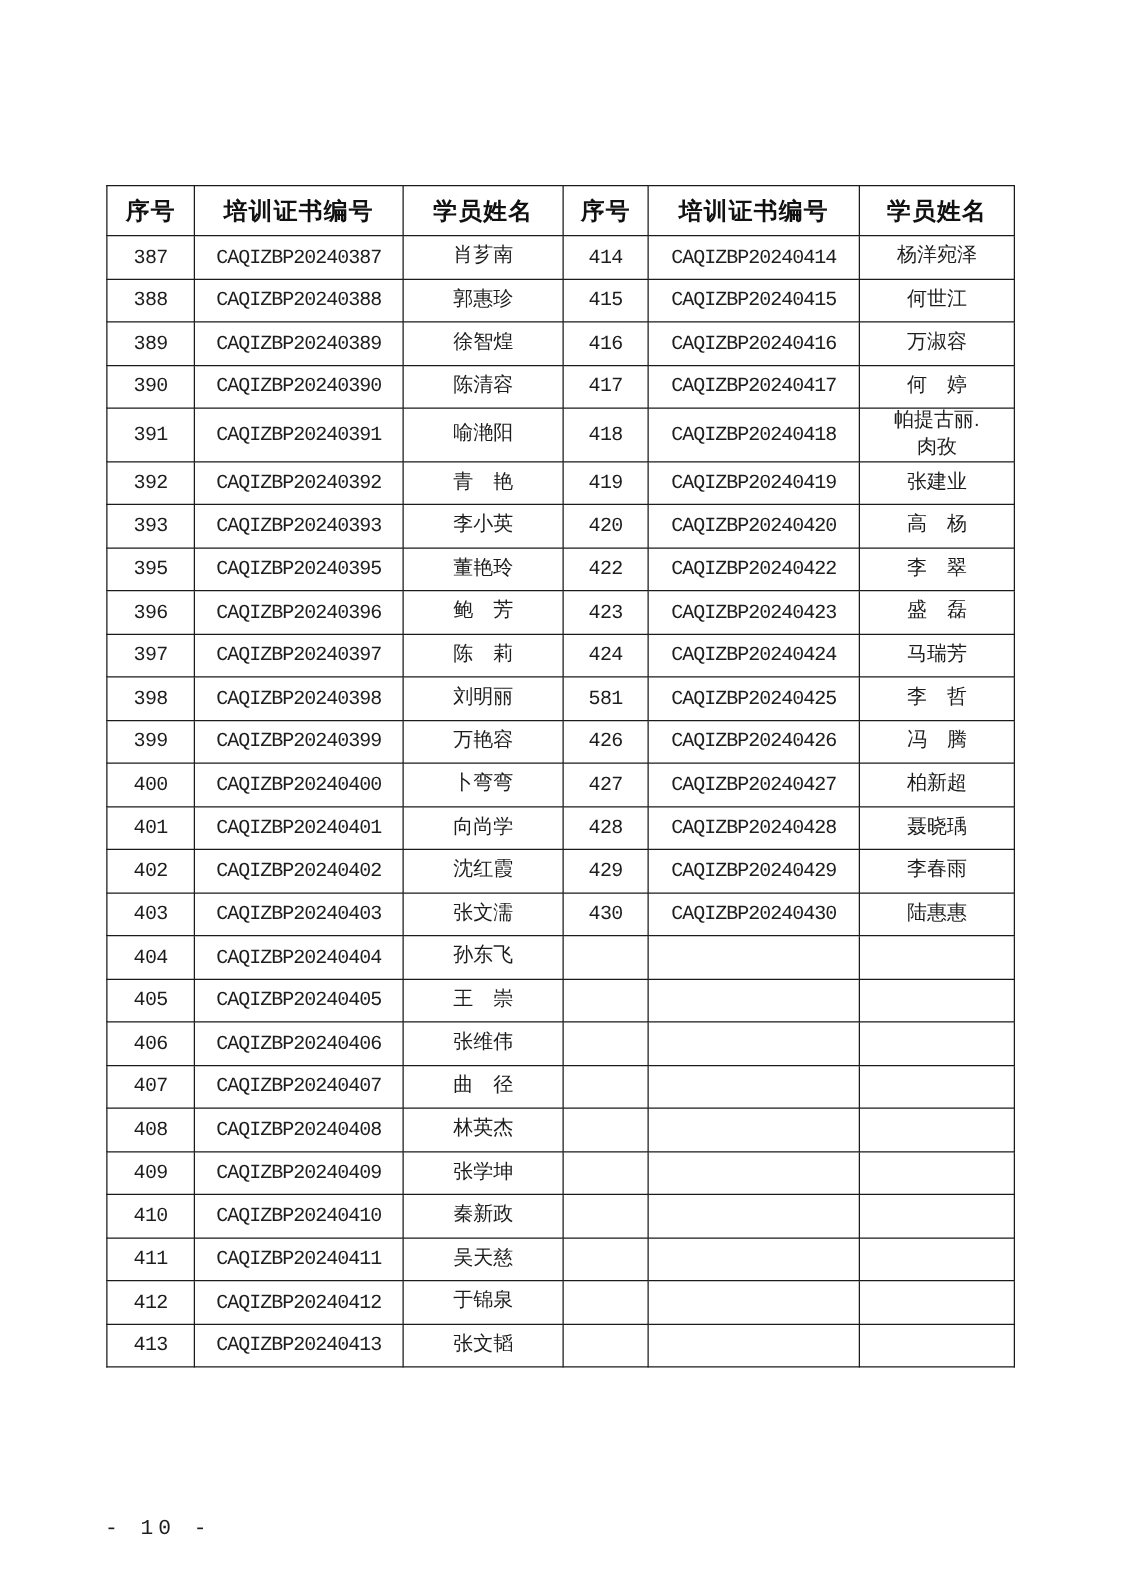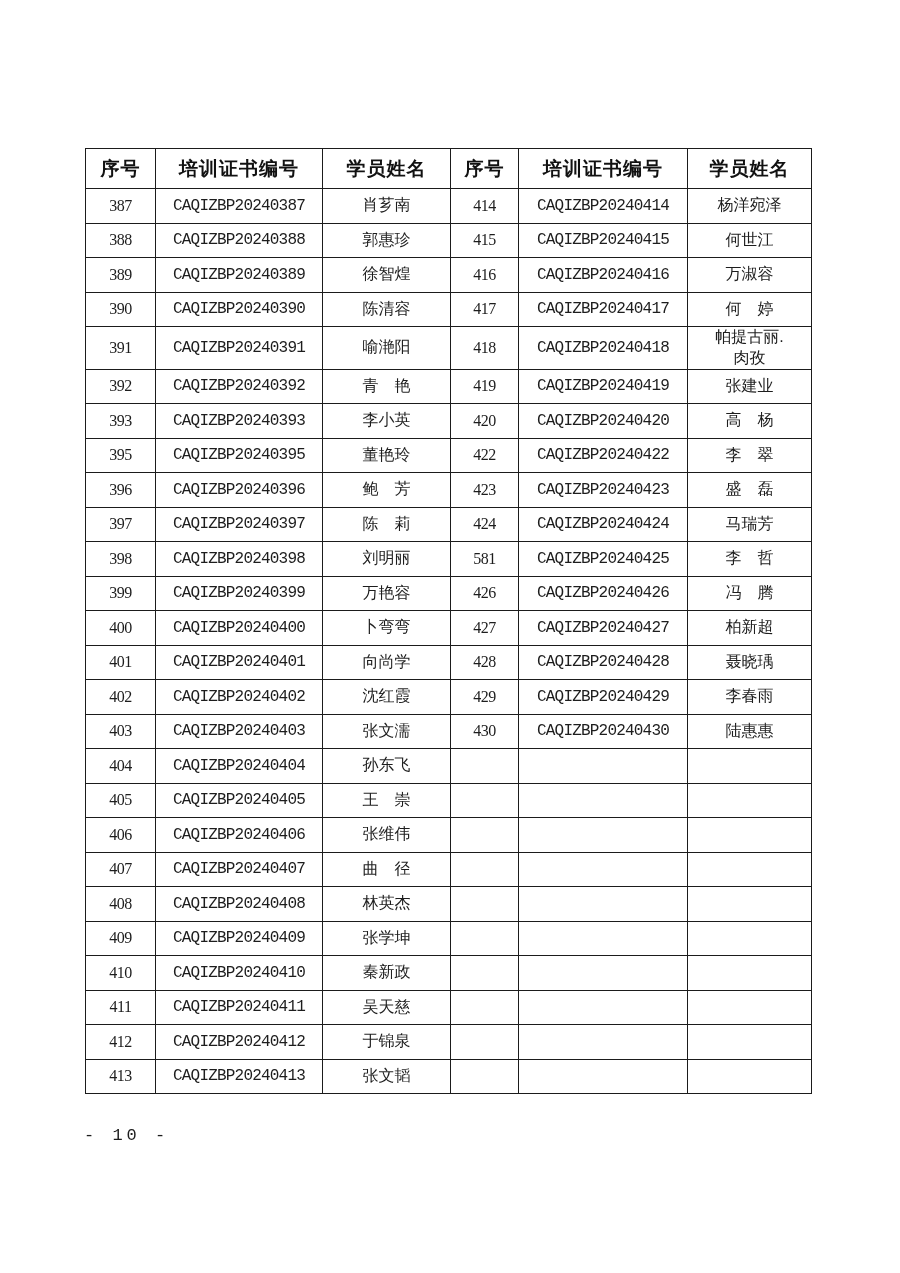--- a/index.html
+++ b/index.html
@@ -44,38 +44,38 @@
     height: 33.5px;
     font-size: 16px;
   }
   .col-no-l   { width: 70px;  }
   .col-cert-l { width: 167px; }
   .col-name-l { width: 128px; }
   .col-no-r   { width: 68px;  }
   .col-cert-r { width: 169px; }
   .col-name-r { width: 124px; }
   td.cell-no {
-    font-family: Liberation Serif, serif;
+    font-family: Liberation Mono, monospace;
     font-size: 15.5px;
     letter-spacing: -0.5px;
   }
   td.cell-cert {
     font-family: "Liberation Mono", "DejaVu Sans Mono", monospace;
     font-size: 15px;
     letter-spacing: -0.8px;
   }
   td.cell-name {
     font-size: 16px;
     white-space: pre-line;
     line-height: 1.3;
   }
   .page-footer {
     position: absolute;
     left: 84px;
-    top: 1126px;
+    top: 1214px;
     font-family: "Liberation Mono", "DejaVu Sans Mono", monospace;
     font-size: 17px;
     letter-spacing: 4px;
     color: #1d1d1d;
   }
 </style>
 </head>
 <body>
 
 <div class="table-wrap">

